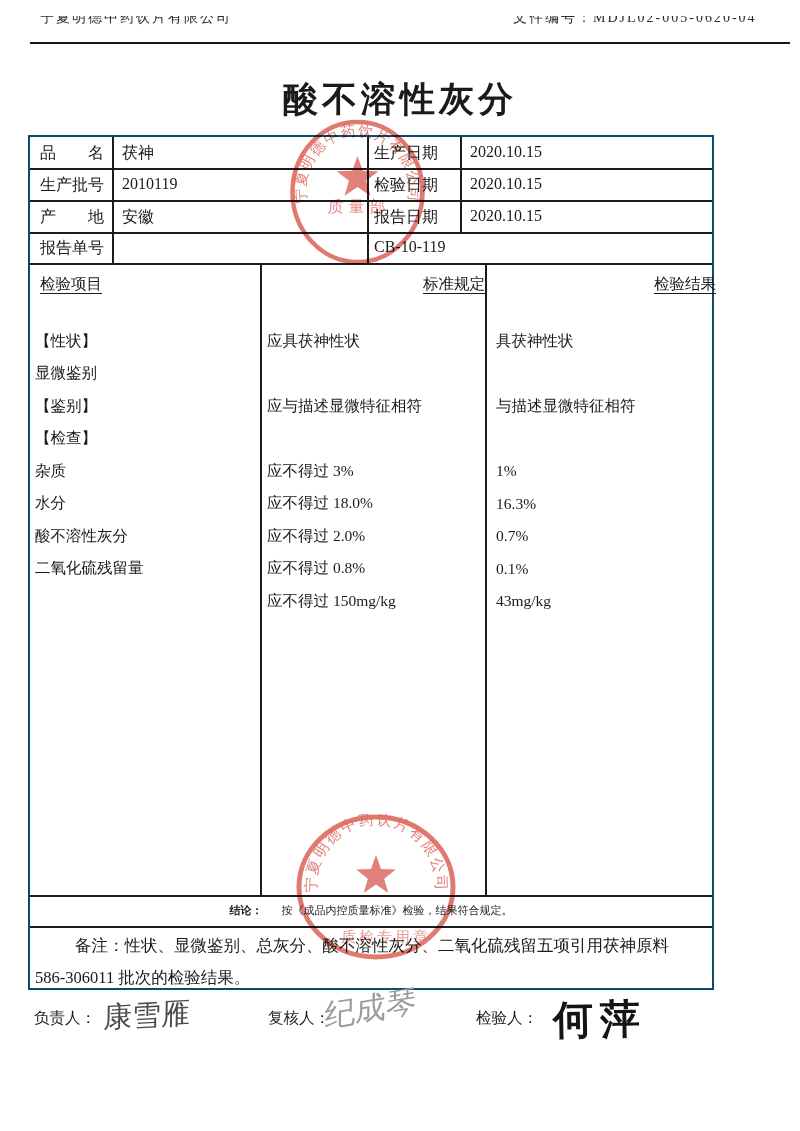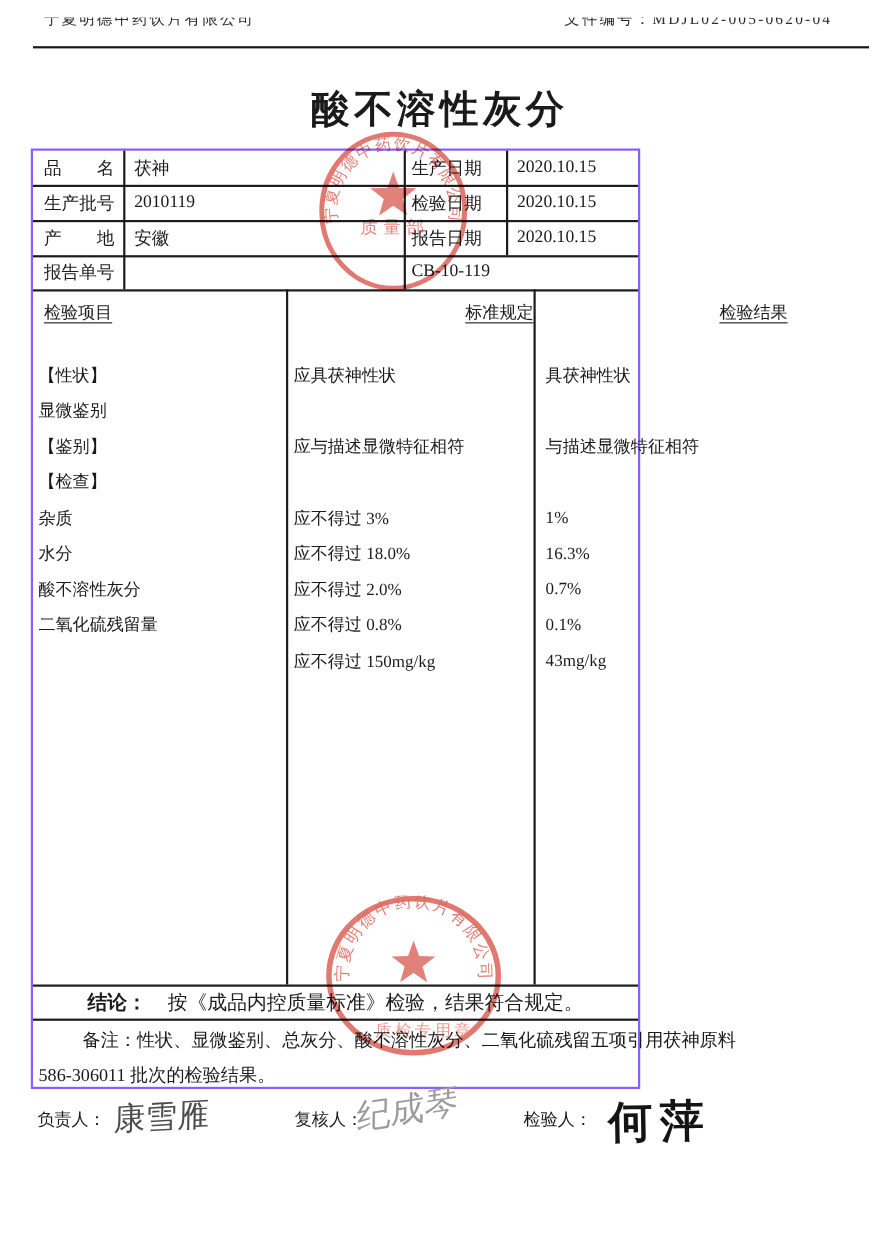--- a/index.html
+++ b/index.html
@@ -12,36 +12,36 @@
         font-size:14px;letter-spacing:2px;color:#2b2b2b;}
   .hdr-left{left:40px;width:270px;}
   .hdr-right{left:513px;width:280px;}
   .hdr-rule{position:absolute;left:30px;top:42px;width:760px;height:2px;background:#161616;}
 
   
   .doc-title{position:absolute;left:0;top:76px;width:800px;text-align:center;
         font-size:35px;font-weight:bold;letter-spacing:4px;}
 
   
-  .tbl{position:absolute;left:28px;top:135px;width:554px;height:855px;
-        border:2px solid #8b5cf6;box-sizing:border-box;}
+  .tbl{position:absolute;left:28px;top:135px;width:686px;height:855px;
+        border:2px solid #0c4a6e;box-sizing:border-box;}
   .hline{position:absolute;left:0;width:100%;height:1.5px;background:#1c1c1c;}
   .vline{position:absolute;width:1.5px;background:#1c1c1c;}
   .cell-txt{position:absolute;font-size:16px;white-space:nowrap;}
 
   
   .mid-col{position:absolute;top:126px;height:632px;box-sizing:border-box;text-decoration:underline;}
   .mid-head{position:absolute;top:11px;width:100%;font-size:15.5px;
         text-decoration:underline;text-underline-offset:4px;}
   .mid-rows{position:absolute;top:62px;left:0;right:0;}
   .mid-row{height:32.5px;display:flex;align-items:center;font-size:15.5px;white-space:nowrap;}
 
   
   .concl{position:absolute;left:0;top:758px;width:100%;height:31px;display:flex;
-        align-items:center;justify-content:center;font-size:18px;white-space:nowrap;gap:19px;}
+        align-items:center;justify-content:center;font-size:11px;white-space:nowrap;gap:19px;}
   .concl b{font-weight:bold;}
   .remark{position:absolute;left:5px;top:793px;width:676px;font-size:16.5px;line-height:32px;}
   .remark .l1{text-indent:40px;}
 
   
   .sig-label{position:absolute;top:1008px;font-size:15.5px;}
   .sig-name{position:absolute;white-space:nowrap;}
   .sig-1{left:103px;top:996px;font-size:29px;color:#4c4c4c;
         transform:rotate(-3deg) skewX(-4deg);}
   .sig-2{left:324px;top:988px;font-size:31px;color:#9b9b9b;

